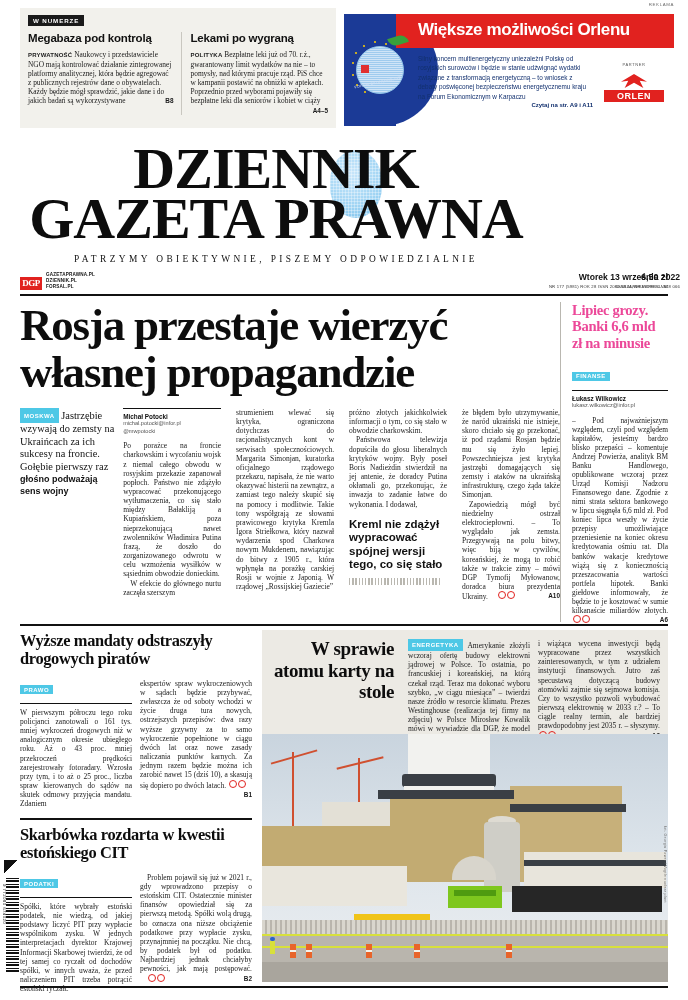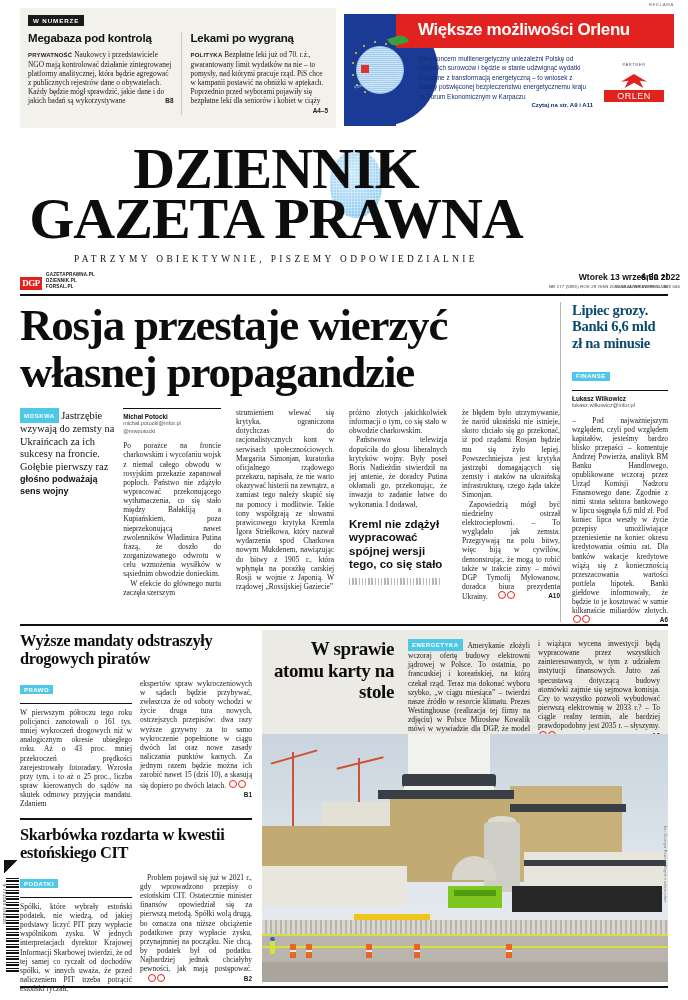--- a/index.html
+++ b/index.html
@@ -84,21 +84,21 @@
     color:#12306e;float:right;margin-top:1px;
   }
   .ad-partner{
     position:absolute;right:10px;top:48px;width:60px;text-align:center;
   }
   .ad-partner .plab{font-family:"Liberation Sans",sans-serif;font-size:4px;color:#555;letter-spacing:.6px;}
   .orlen-logo{margin-top:7px;}
   .orlen-mark{width:26px;height:14px;margin:0 auto;background:#e1221f;
     clip-path:polygon(50% 0,100% 55%,72% 48%,86% 100%,50% 62%,14% 100%,28% 48%,0 55%);}
   .orlen-word{margin-top:2px;background:#e1221f;color:#fff;font-family:"Liberation Sans",sans-serif;
-    font-weight:normal;font-size:9px;letter-spacing:.5px;padding:1px 8px;}
+    font-weight:bold;font-size:9px;letter-spacing:.5px;padding:1px 8px;}
 
   
   .masthead{position:absolute;left:0;top:136px;width:552px;height:128px;text-align:center;}
   .globe-big{
     position:absolute;left:330px;top:14px;width:52px;height:68px;
     background:radial-gradient(circle at 40% 35%, #bfe2fa 0%, #8fcdf2 60%, #63b6e8 100%);
     border-radius:50%/46%;
     opacity:.85;
   }
   .globe-big:after{
@@ -175,21 +175,21 @@
   .qbars{margin-top:6px;height:7px;width:92px;
     background:repeating-linear-gradient(90deg,#b9b7b0 0 1.4px,transparent 1.4px 3.2px);}
   .endmark{display:inline-block;}
   .dot{display:inline-block;width:6px;height:6px;border-radius:50%;border:1.2px solid #e1221f;margin-left:1px;}
   .pg{font-family:"Liberation Sans",sans-serif;font-weight:bold;font-size:6.4px;float:right;}
 
   
   .rail{position:absolute;left:572px;top:302px;width:96px;}
   .rail h2{
     margin:0;font-family:"Liberation Serif",serif;font-weight:bold;
-    font-size:14.6px;line-height:16.4px;letter-spacing:-.3px;color:#0c4a6e;
+    font-size:14.6px;line-height:16.4px;letter-spacing:-.3px;color:#ec4899;
   }
   .rail .chiprow{margin-top:14px;}
   .rail .rule{height:1px;background:#111;margin:7px 0 4px 0;}
   .rail .body-p{font-size:7.4px;line-height:9.05px;}
 
   
   .hr-thick{position:absolute;background:#111;}
 
   
   .sec-mand{position:absolute;left:20px;top:632px;width:232px;}
@@ -373,21 +373,21 @@
 
     <div class="lc w2 col-sep">
       <p class="body-p" style="margin-top:0">próżno złotych jakichkolwiek informacji o tym, co się stało w obwodzie charkowskim.</p>
       <p class="body-p ind">Państwowa telewizja dopuściła do głosu liberalnych krytyków wojny. Były poseł Boris Nadieżdin stwierdził na jej antenie, że doradcy Putina okłamali go, przekonując, że inwazja to zadanie łatwe do wykonania. I dodawał,</p>
       <div class="pullq">Kreml nie zdążył wypracować spójnej wersji tego, co się stało</div>
       <div class="qbars"></div>
     </div>
 
     <div class="lc w2 col-sep">
       <p class="body-p" style="margin-top:0">że błędem było utrzymywanie, że naród ukraiński nie istnieje, skoro chciało się go przekonać, iż pod rządami Rosjan będzie mu się żyło lepiej. Powszechniejsza jest krytyka jastrzębi domagających się zemsty i ataków na ukraińską infrastrukturę, czego żąda także Simonjan.</p>
-      <p class="body-p ind"><span>Zapowiedzią mógł być niedzielny ostrzał elektrociepłowni. – To wyglądało jak zemsta. Przegrywają na polu bitwy, więc biją w cywilów, demonstrując, że mogą to robić także w trakcie zimy – mówi DGP Tymofij Myłowanow, doradca biura prezydenta Ukrainy.</span>
+      <p class="body-p ind"><span>Zapowiedzią mógł być niedzielny ostrzał elektrociepłowni. – To wyglądało jak zemsta. Przegrywają na polu bitwy, więc biją w cywilów, koreańskiej, że mogą to robić także w trakcie zimy – mówi DGP Tymofij Myłowanow, doradca biura prezydenta Ukrainy.</span>
         <span class="endmark"><i class="dot"></i><i class="dot"></i></span>
         <span class="pg">A10</span>
       </p>
     </div>
   </div>
 
   <div class="rail">
     <h2>Lipiec grozy. Banki 6,6 mld zł na minusie</h2>
     <div class="chiprow">
       <span class="chip cyan">FINANSE</span>

